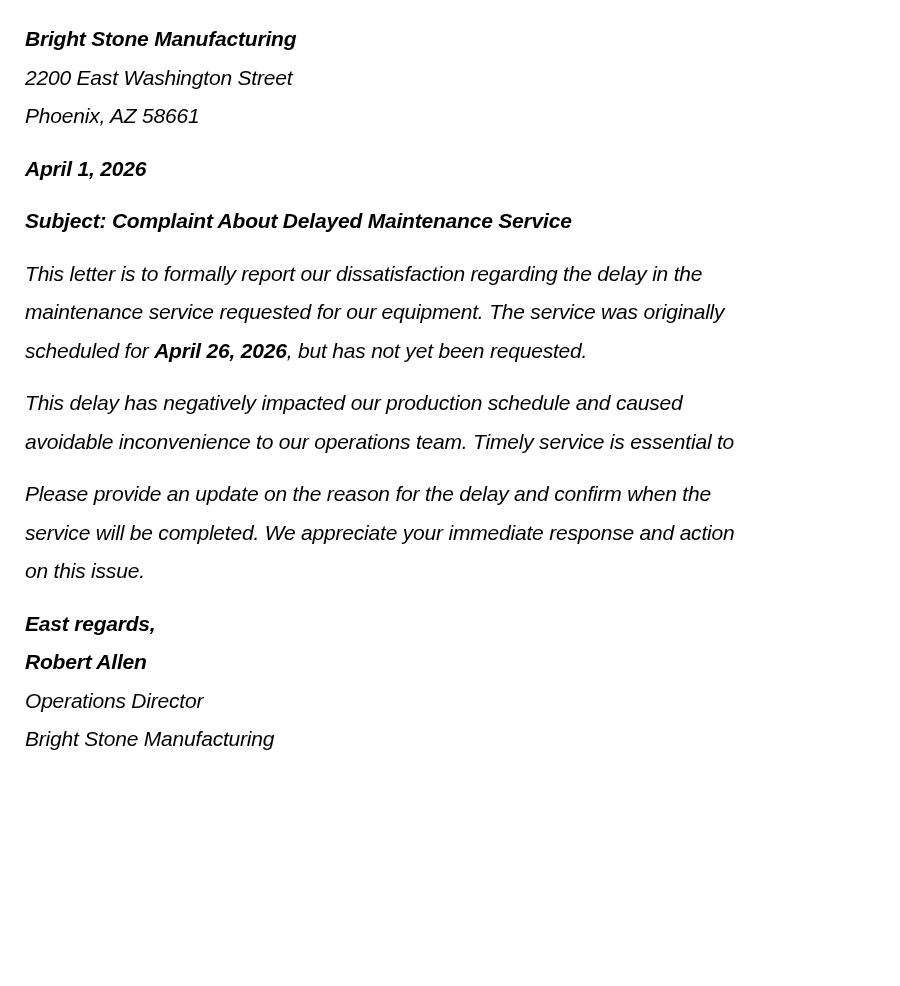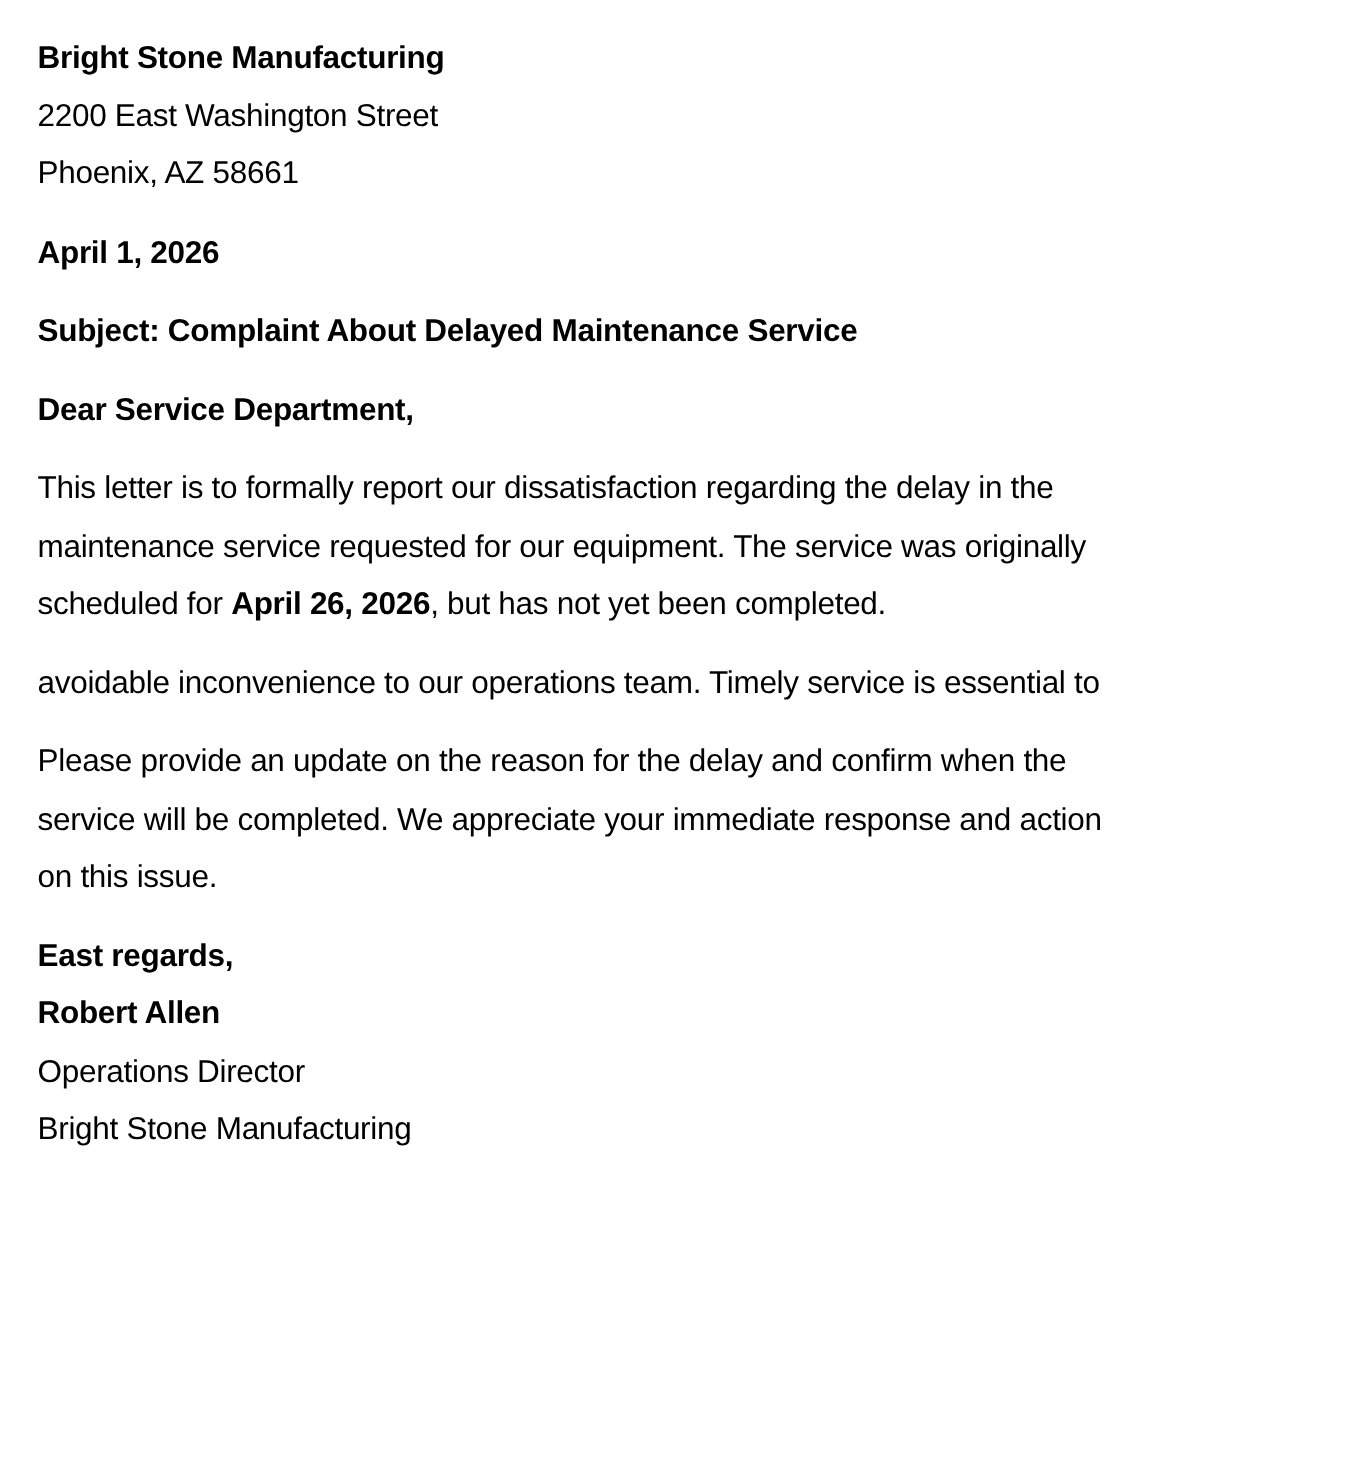--- a/index.html
+++ b/index.html
@@ -2,21 +2,21 @@
 <html><head>
   <meta charset="utf-8">
   <style>
     html, body { margin: 0; padding: 0; background: #ffffff; }
     body {
       width: 900px; height: 986px; overflow: hidden;
       font-family: "Liberation Sans", sans-serif;
       color: #000000;
       font-size: 21px;
     }
-    .page { position: relative; padding: 20px 43px 0 25px; }
+    .page { position: relative; padding: 20px 43px 0 25px; font-style: italic; }
     .line { line-height: 38.5px; white-space: nowrap; letter-spacing: -0.2px; }
     .bold { font-weight: bold; }
     .block { margin-bottom: 14px; }
     .para { line-height: 38.5px; margin-bottom: 14px; width: 860px; letter-spacing: -0.25px; }
     b { font-weight: bold; }
   </style>
 </head>
 <body>
 
 <div class="page">
@@ -29,31 +29,29 @@
 
   <div class="block">
     <div class="line bold">April 1, 2026</div>
   </div>
 
 
   <div class="block">
     <div class="line bold">Subject: Complaint About Delayed Maintenance Service</div>
   </div>
 
-  <div class="block">
-    <div class="line bold">Dear Service Department,</div>
-  </div>
 
   <div class="para">
     <div class="line">This letter is to formally report our dissatisfaction regarding the delay in the</div>
     <div class="line">maintenance service requested for our equipment. The service was originally</div>
-    <div class="line"><span>scheduled for </span><b>April 26, 2026</b><span>, but has not yet been completed.</span></div>
+    <div class="line"><span>scheduled for </span><b>April 26, 2026</b><span>, but has not yet been requested.</span></div>
   </div>
 
   <div class="para">
+    <div class="line">This delay has negatively impacted our production schedule and caused</div>
     <div class="line">avoidable inconvenience to our operations team. Timely service is essential to</div>
   </div>
 
   <div class="para">
     <div class="line">Please provide an update on the reason for the delay and confirm when the</div>
     <div class="line">service will be completed. We appreciate your immediate response and action</div>
     <div class="line">on this issue.</div>
   </div>
 
   <div>

